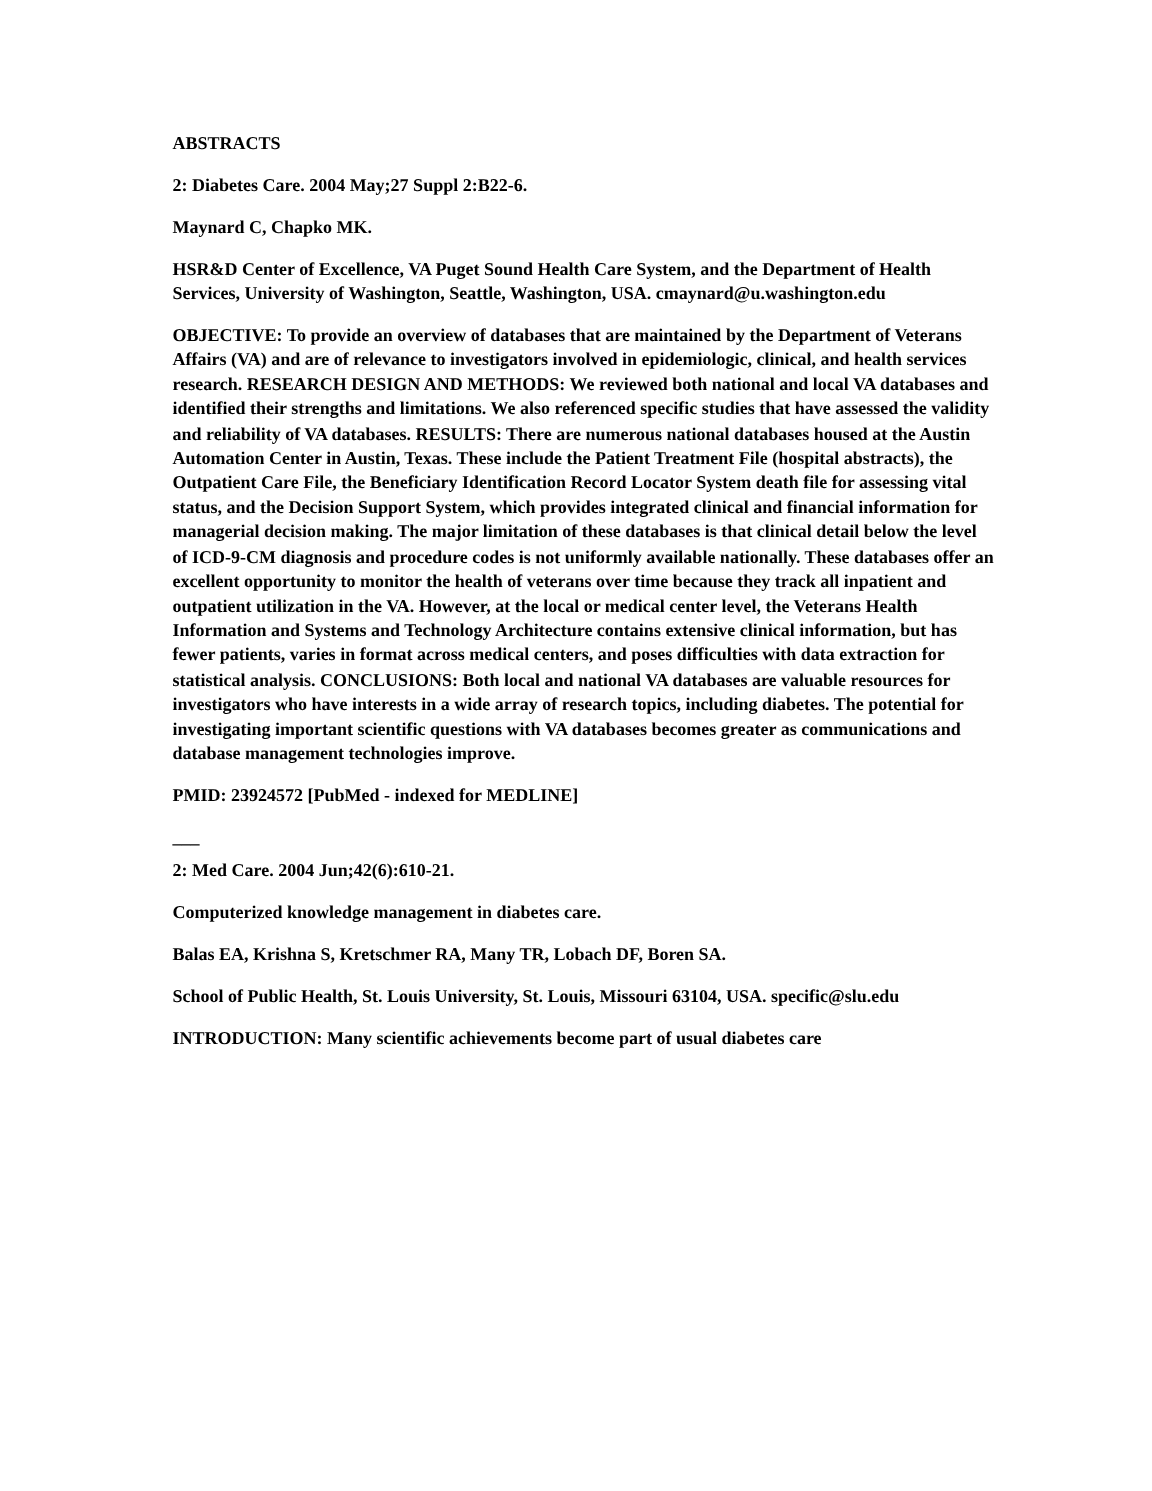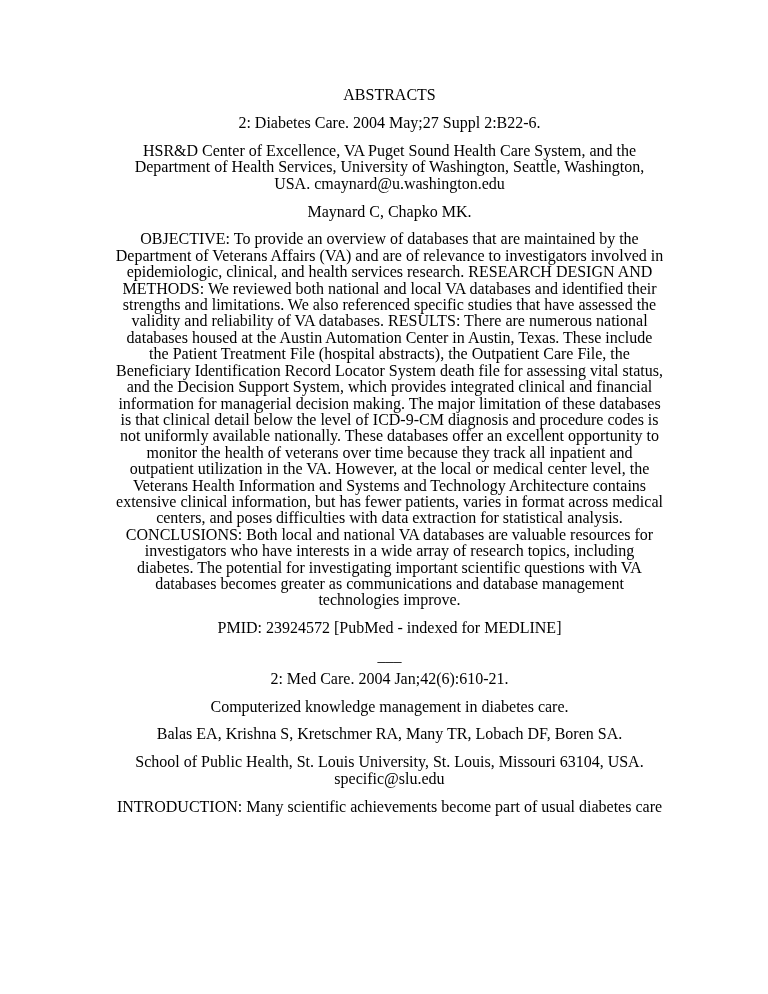--- a/index.html
+++ b/index.html
@@ -16,41 +16,42 @@
     overflow: hidden;
   }
   .page {
     position: absolute;
     top: 87px;
     left: 115px;
     width: 549px;
   }
   .page p {
     margin: 0 0 11.5px 0;
-    font-size: 16px;
+    font-size: 12px;
     line-height: 16.4px;
-    text-align: center;
+    text-align: left;
     white-space: pre-wrap;
     word-wrap: break-word;
+    font-weight: bold;
   }
   .page p.separator {
     margin-top: 8px;
     margin-bottom: 6px;
     letter-spacing: 0px;
   }
 </style>
 </head>
 <body>
 
 <div class="page">
   <p>ABSTRACTS</p>
   <p>2: Diabetes Care. 2004 May;27 Suppl 2:B22-6.</p>
+  <p>Maynard C, Chapko MK.</p>
   <p>HSR&amp;D Center of Excellence, VA Puget Sound Health Care System, and the Department of Health Services, University of Washington, Seattle, Washington, USA. cmaynard@u.washington.edu</p>
-  <p>Maynard C, Chapko MK.</p>
   <p>OBJECTIVE: To provide an overview of databases that are maintained by the Department of Veterans Affairs (VA) and are of relevance to investigators involved in epidemiologic, clinical, and health services research. RESEARCH DESIGN AND METHODS: We reviewed both national and local VA databases and identified their strengths and limitations. We also referenced specific studies that have assessed the validity and reliability of VA databases. RESULTS: There are numerous national databases housed at the Austin Automation Center in Austin, Texas. These include the Patient Treatment File (hospital abstracts), the Outpatient Care File, the Beneficiary Identification Record Locator System death file for assessing vital status, and the Decision Support System, which provides integrated clinical and financial information for managerial decision making. The major limitation of these databases is that clinical detail below the level of ICD-9-CM diagnosis and procedure codes is not uniformly available nationally. These databases offer an excellent opportunity to monitor the health of veterans over time because they track all inpatient and outpatient utilization in the VA. However, at the local or medical center level, the Veterans Health Information and Systems and Technology Architecture contains extensive clinical information, but has fewer patients, varies in format across medical centers, and poses difficulties with data extraction for statistical analysis. CONCLUSIONS: Both local and national VA databases are valuable resources for investigators who have interests in a wide array of research topics, including diabetes. The potential for investigating important scientific questions with VA databases becomes greater as communications and database management technologies improve.</p>
   <p>PMID: 23924572 [PubMed - indexed for MEDLINE]</p>
   <p class="separator">___</p>
-  <p>2: Med Care. 2004 Jan;42(6):610-21.</p>
+  <p>2: Med Care. 2004 Jun;42(6):610-21.</p>
   <p>Computerized knowledge management in diabetes care.</p>
   <p>Balas EA, Krishna S, Kretschmer RA, Many TR, Lobach DF, Boren SA.</p>
   <p>School of Public Health, St. Louis University, St. Louis, Missouri 63104, USA. specific@slu.edu</p>
   <p>INTRODUCTION: Many scientific achievements become part of usual diabetes care</p>
 </div>
 
 </body></html>

